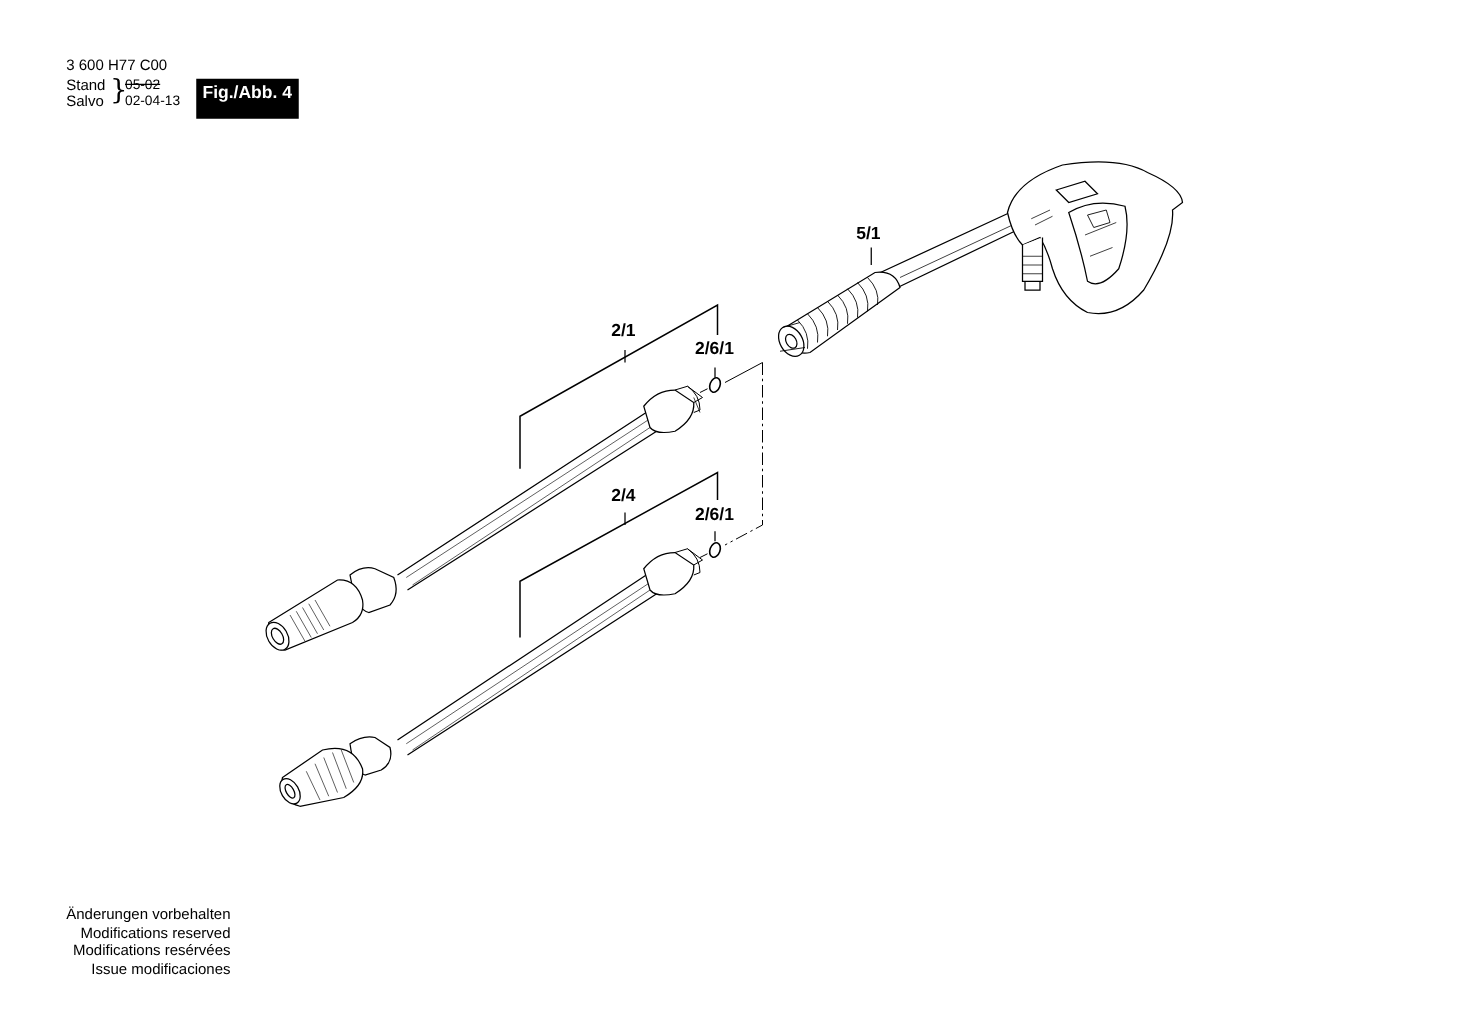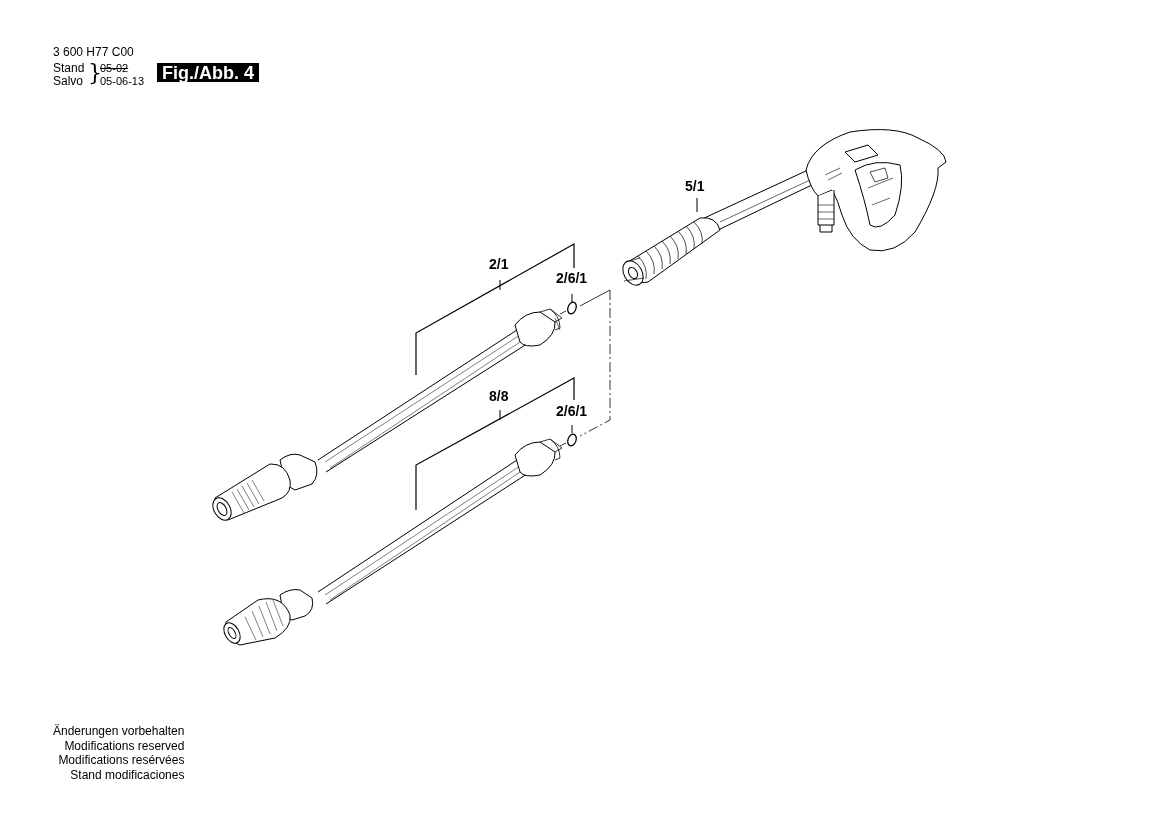--- a/index.html
+++ b/index.html
@@ -3,37 +3,37 @@
 <meta charset="utf-8">
 <style>
   html,body{margin:0;padding:0;background:#fff;}
   body{width:1169px;height:826px;position:relative;overflow:hidden;font-family:"Liberation Sans",sans-serif;color:#000;}
   .abs{position:absolute;}
   .hdr-code{left:53px;top:45px;font-size:12px;text-align:center;}
   .stand{left:53px;top:62px;font-size:12px;line-height:13px;}
   .brace{left:88px;top:60px;font-size:22px;line-height:26px;font-family:"DejaVu Serif",serif;}
   .dates{left:100px;top:62px;font-size:11px;line-height:13px;}
   .strike{text-decoration:line-through;}
-  .fig{left:157px;top:63px;background:#000;color:#fff;font-weight:bold;font-size:18px;padding:1px 5px 0 5px;line-height:18px;}
+  .fig{left:157px;top:63px;background:#000;color:#fff;font-weight:bold;font-size:14px;padding:1px 5px 13px 5px;line-height:18px;}
   .footer{left:53px;top:724px;font-size:12px;line-height:14.5px;text-align:right;}
   .label{font-weight:bold;font-size:14px;}
   svg{position:absolute;left:0;top:0;}
 </style>
 </head>
 <body>
 
 <div class="abs hdr-code">3 600 H77 C00</div>
 <div class="abs stand">
   <div>Stand</div>
   <div>Salvo</div>
 </div>
 <div class="abs brace">}</div>
 <div class="abs dates">
   <div class="strike">05-02</div>
-  <div>05-06-13</div>
+  <div>02-04-13</div>
 </div>
 <div class="abs fig">Fig./Abb. 4</div>
 
 <svg width="1169" height="826" viewBox="0 0 1169 826" fill="none" stroke="#000" stroke-width="1">
 
   <g>
 
     <path d="M700 220 L808 170 M716 231 L818 182"></path>
     <path d="M720 222 L810 180" stroke-width="0.6"></path>
 
@@ -112,21 +112,21 @@
   <path d="M416 510 L416 465 L574 378 L574 400" stroke-width="1.2"></path>
   <path d="M500 420 L500 410" stroke-width="1"></path>
   <path d="M572 425 L572 433" stroke-width="1"></path>
 
   <path d="M697 198 L697 212" stroke-width="1"></path>
 </svg>
 
 <div class="abs label" style="left:685px;top:178px;">5/1</div>
 <div class="abs label" style="left:489px;top:256px;">2/1</div>
 <div class="abs label" style="left:556px;top:270px;">2/6/1</div>
-<div class="abs label" style="left:489px;top:388px;">8/8</div>
+<div class="abs label" style="left:489px;top:388px;">2/4</div>
 <div class="abs label" style="left:556px;top:403px;">2/6/1</div>
 
 <div class="abs footer">
   <div>Änderungen vorbehalten</div>
   <div>Modifications reserved</div>
   <div>Modifications resérvées</div>
-  <div>Stand modificaciones</div>
+  <div>Issue modificaciones</div>
 </div>
 
 </body></html>

